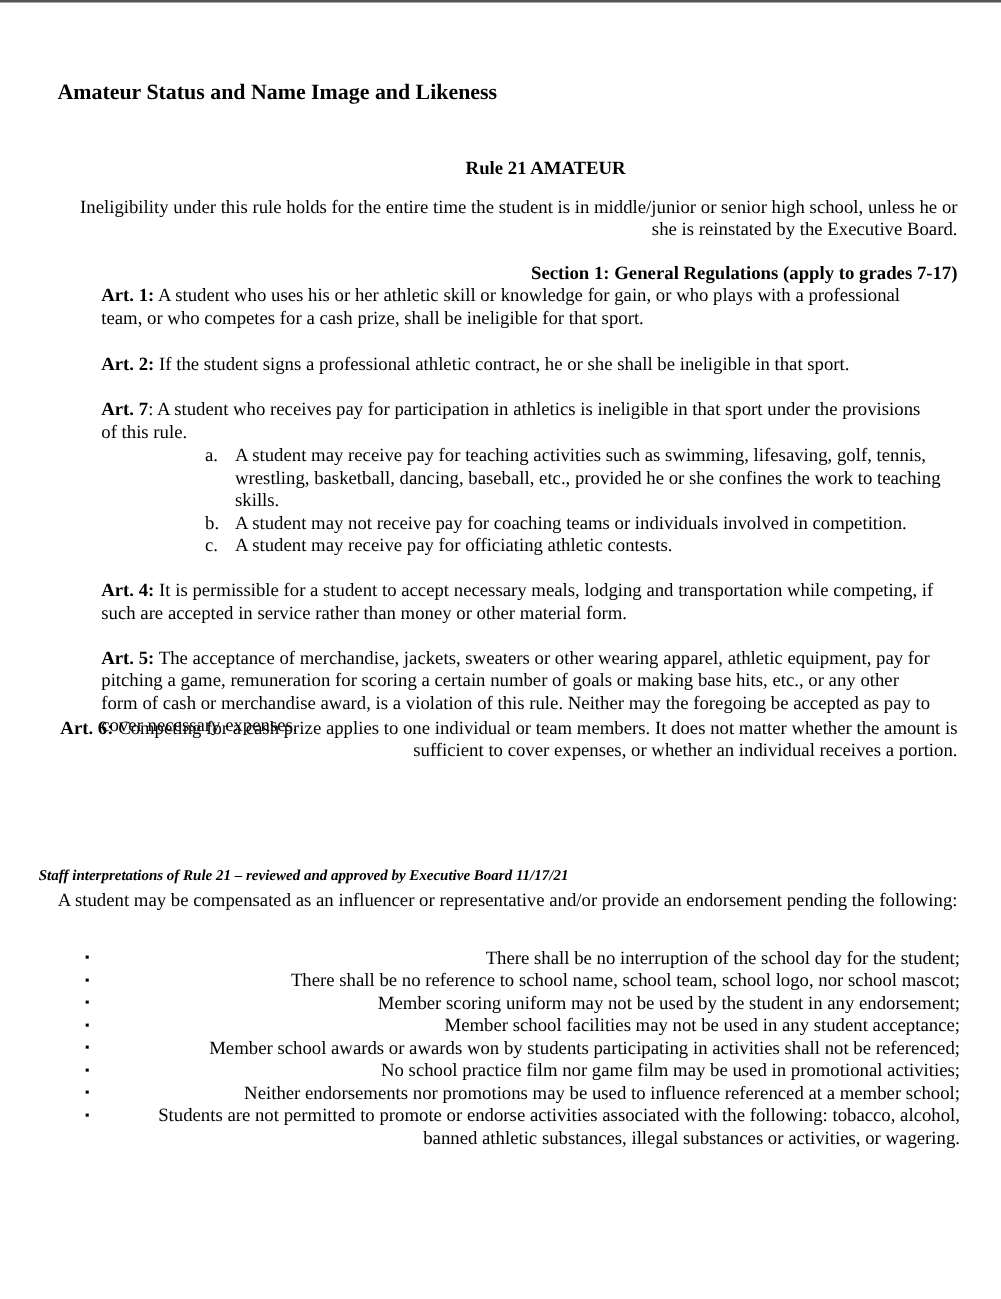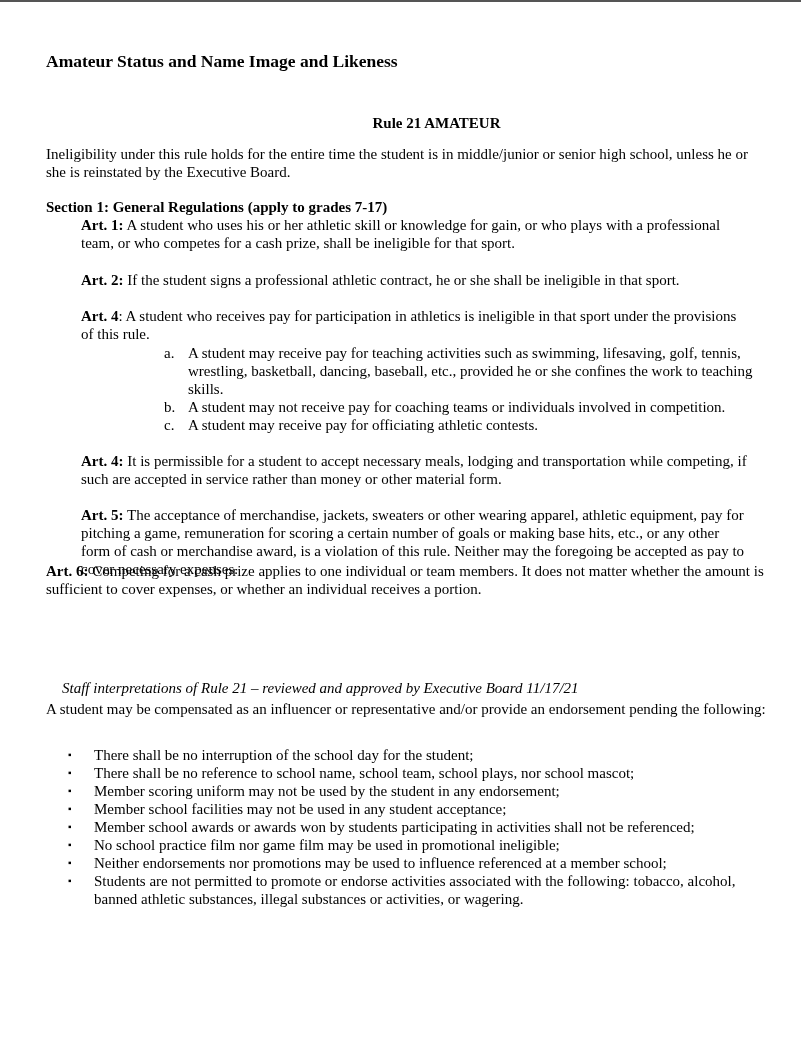--- a/index.html
+++ b/index.html
@@ -1,46 +1,46 @@
 <!DOCTYPE html>
 <html><head>
 <meta charset="utf-8">
 <style>
   html, body { margin:0; padding:0; background:#ffffff; }
   body { width:801px; height:1039px; position:relative; overflow:hidden;
          font-family:"Liberation Serif", serif; color:#000; font-size:15px; line-height:18px; }
   .topline { position:absolute; left:0; top:0; width:801px; height:2px; background:#555; }
-  .abs { position:absolute; }
+  .abs { position:absolute;margin-top:12px; }
   .h1 { left:46px; top:51px; font-weight:bold; font-size:17.5px; line-height:20px; }
   .rule { left:0; width:801px; top:114px; text-align:center; font-weight:bold;padding-left:36px; }
-  .p { left:46px; width:720px; }
+  .p { left:46px; width:720px;text-align:right; }
   b { font-weight:bold; }
   .ind { left:81px; width:670px; }
   .sub { left:164px; width:600px; display:flex; }
   .sub .m { width:24px; flex:none; }
   .sub .t { flex:1; }
-  .h2 { left:62px; top:677px; font-weight:normal; font-style:italic; font-size:15px; line-height:22px; }
+  .h2 { left:31px; top:677px; font-weight:bold; font-style:italic; font-size:12px; line-height:22px; }
   .bl { left:68px; width:700px; display:flex; }
   .bl .m { width:26px; flex:none; font-size:10px; }
-  .bl .t { flex:1; }
+  .bl .t { flex:1;text-align:right; }
 </style>
 </head>
 <body>
 
 <div class="topline"></div>
 
 <div class="abs h1">Amateur Status and Name Image and Likeness</div>
 <div class="abs rule">Rule 21 AMATEUR</div>
 <div class="abs p" style="top:145px">Ineligibility under this rule holds for the entire time the student is in middle/junior or senior high school, unless he or she is reinstated by the Executive Board.</div>
 
 <div class="abs p" style="top:198px;font-weight:bold">Section 1: General Regulations (apply to grades 7-17)</div>
 
 <div class="abs ind" style="top:216px"><b>Art. 1:</b><span> A student who uses his or her athletic skill or knowledge for gain, or who plays with a professional team, or who competes for a cash prize, shall be ineligible for that sport.</span></div>
 <div class="abs ind" style="top:271px"><b>Art. 2:</b><span> If the student signs a professional athletic contract, he or she shall be ineligible in that sport.</span></div>
-<div class="abs ind" style="top:307px"><b>Art. 4</b><span>: A student who receives pay for participation in athletics is ineligible in that sport under the provisions of this rule.</span></div>
+<div class="abs ind" style="top:307px"><b>Art. 7</b><span>: A student who receives pay for participation in athletics is ineligible in that sport under the provisions of this rule.</span></div>
 
 <div class="abs sub" style="top:344px">
     <span class="m">a.</span>
     <span class="t">A student may receive pay for teaching activities such as swimming, lifesaving, golf, tennis, wrestling, basketball, dancing, baseball, etc., provided he or she confines the work to teaching skills.</span>
   </div>
 <div class="abs sub" style="top:398px">
     <span class="m">b.</span>
     <span class="t">A student may not receive pay for coaching teams or individuals involved in competition.</span>
   </div>
 <div class="abs sub" style="top:416px">
@@ -54,37 +54,37 @@
 
 <div class="abs h2">Staff interpretations of Rule 21 – reviewed and approved by Executive Board 11/17/21</div>
 <div class="abs p" style="top:700px">A student may be compensated as an influencer or representative and/or provide an endorsement pending the following:</div>
 
 <div class="abs bl" style="top:746px">
     <span class="m">▪</span>
     <span class="t">There shall be no interruption of the school day for the student;</span>
   </div>
 <div class="abs bl" style="top:764px">
     <span class="m">▪</span>
-    <span class="t">There shall be no reference to school name, school team, school plays, nor school mascot;</span>
+    <span class="t">There shall be no reference to school name, school team, school logo, nor school mascot;</span>
   </div>
 <div class="abs bl" style="top:782px">
     <span class="m">▪</span>
     <span class="t">Member scoring uniform may not be used by the student in any endorsement;</span>
   </div>
 <div class="abs bl" style="top:800px">
     <span class="m">▪</span>
     <span class="t">Member school facilities may not be used in any student acceptance;</span>
   </div>
 <div class="abs bl" style="top:818px">
     <span class="m">▪</span>
     <span class="t">Member school awards or awards won by students participating in activities shall not be referenced;</span>
   </div>
 <div class="abs bl" style="top:836px">
     <span class="m">▪</span>
-    <span class="t">No school practice film nor game film may be used in promotional ineligible;</span>
+    <span class="t">No school practice film nor game film may be used in promotional activities;</span>
   </div>
 <div class="abs bl" style="top:854px">
     <span class="m">▪</span>
     <span class="t">Neither endorsements nor promotions may be used to influence referenced at a member school;</span>
   </div>
 <div class="abs bl" style="top:872px">
     <span class="m">▪</span>
     <span class="t">Students are not permitted to promote or endorse activities associated with the following:  tobacco, alcohol, banned athletic substances, illegal substances or activities, or wagering.</span>
   </div>
 

